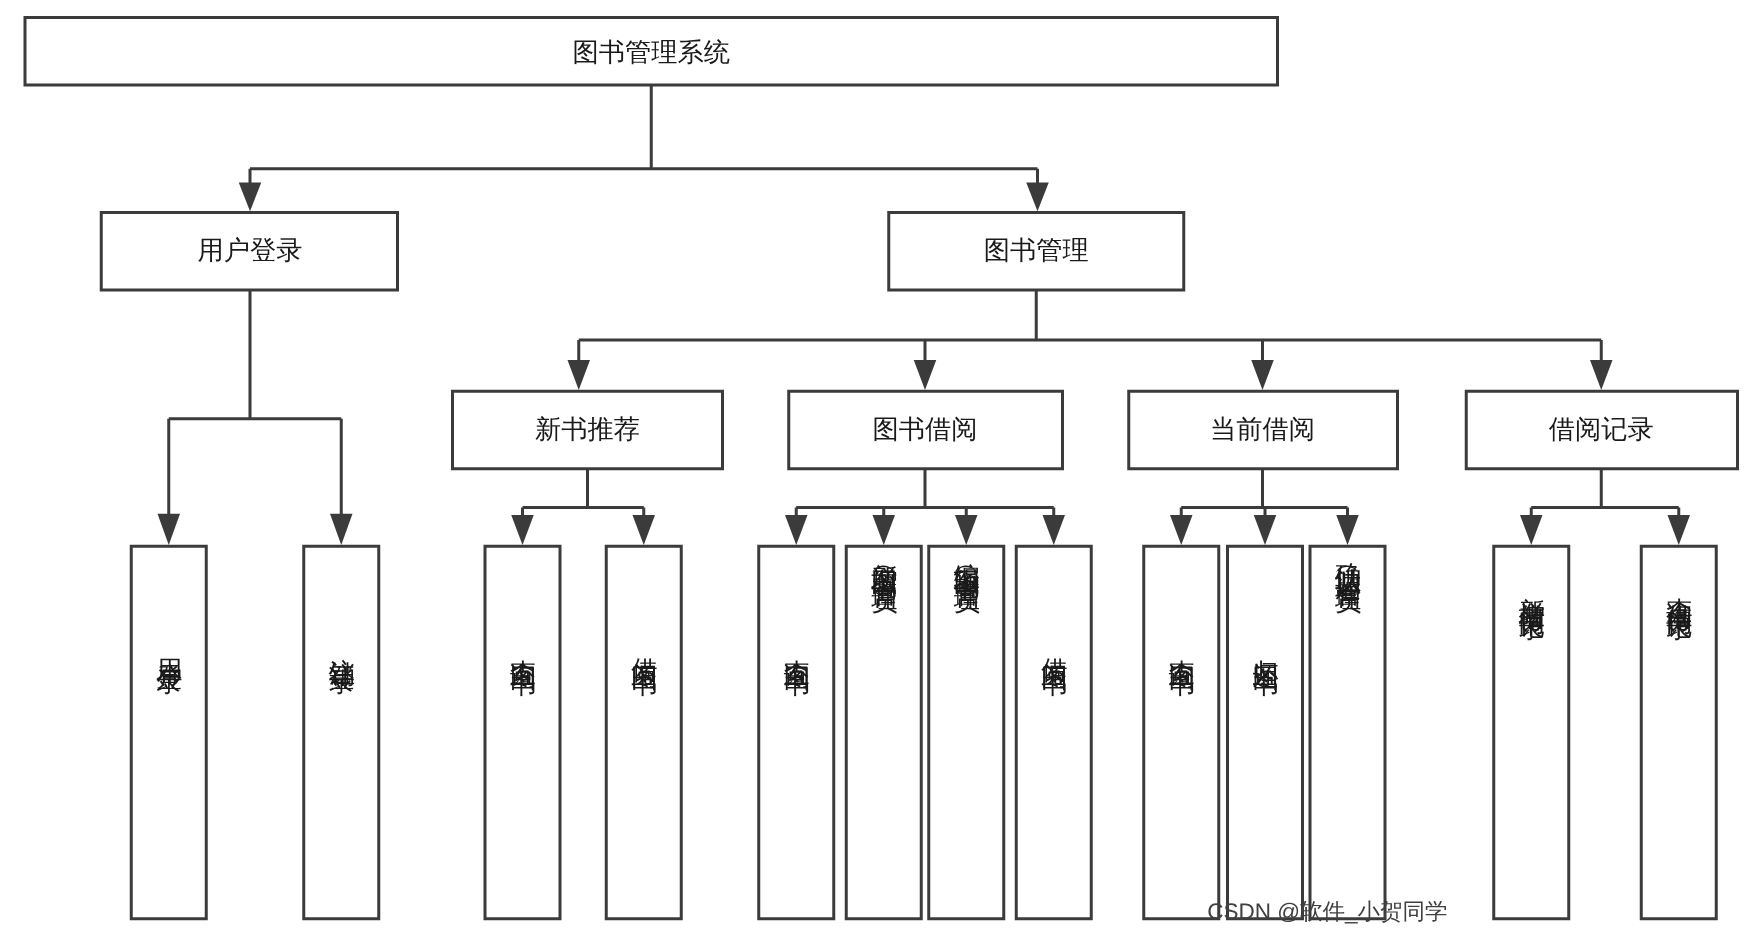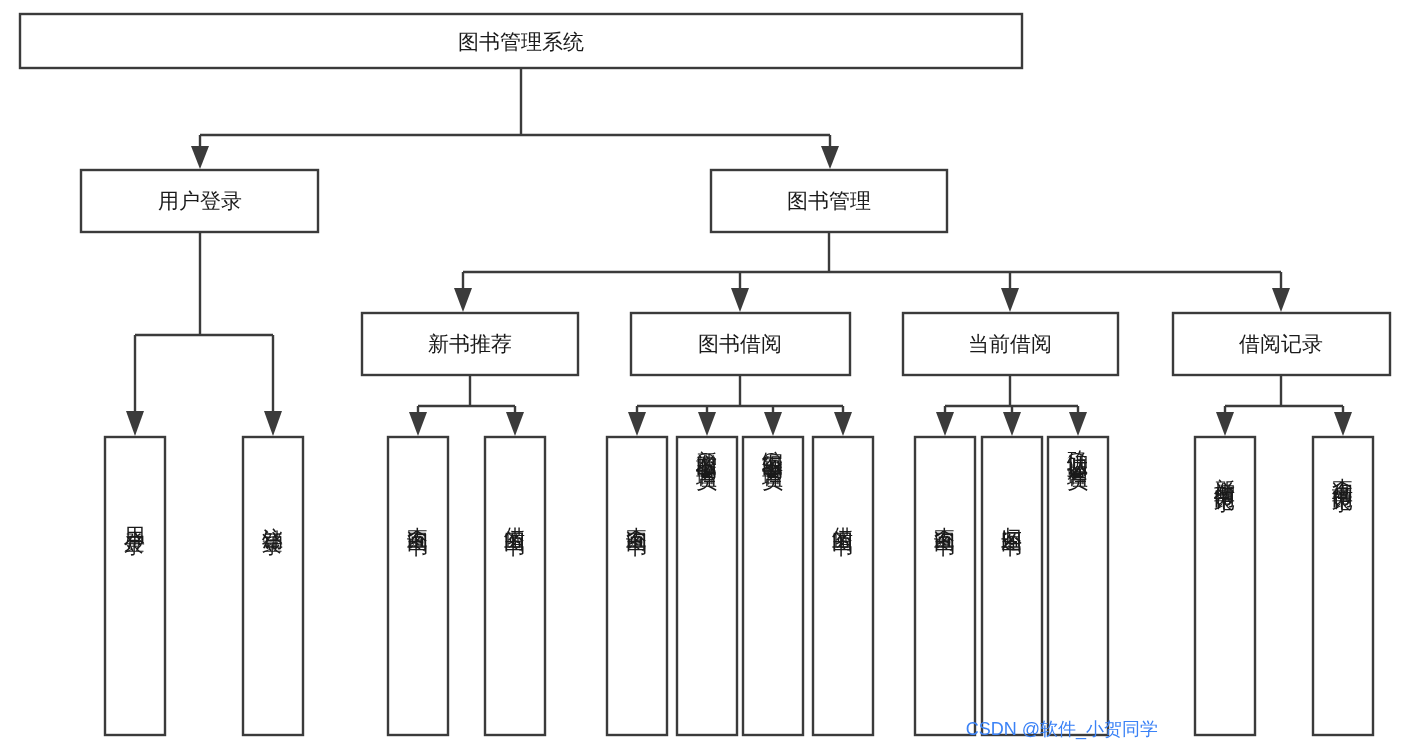--- a/index.html
+++ b/index.html
@@ -55,21 +55,21 @@
     text-orientation: upright;
     text-anchor: middle;
     letter-spacing: 3px;
   }
   .watermark-text {
     position: absolute;
     right: 8px;
     bottom: 6px;
     font-family: "Liberation Sans", "DejaVu Sans", sans-serif;
     font-size: 18px;
-    color: #3b82f6;
+    color: #404040;
     white-space: nowrap;
     user-select: none;
   }
 </style>
 </head>
 <body>
 
 <div id="diagram-root">
 
   <svg class="diagram-canvas" viewBox="0 0 1405 747">

